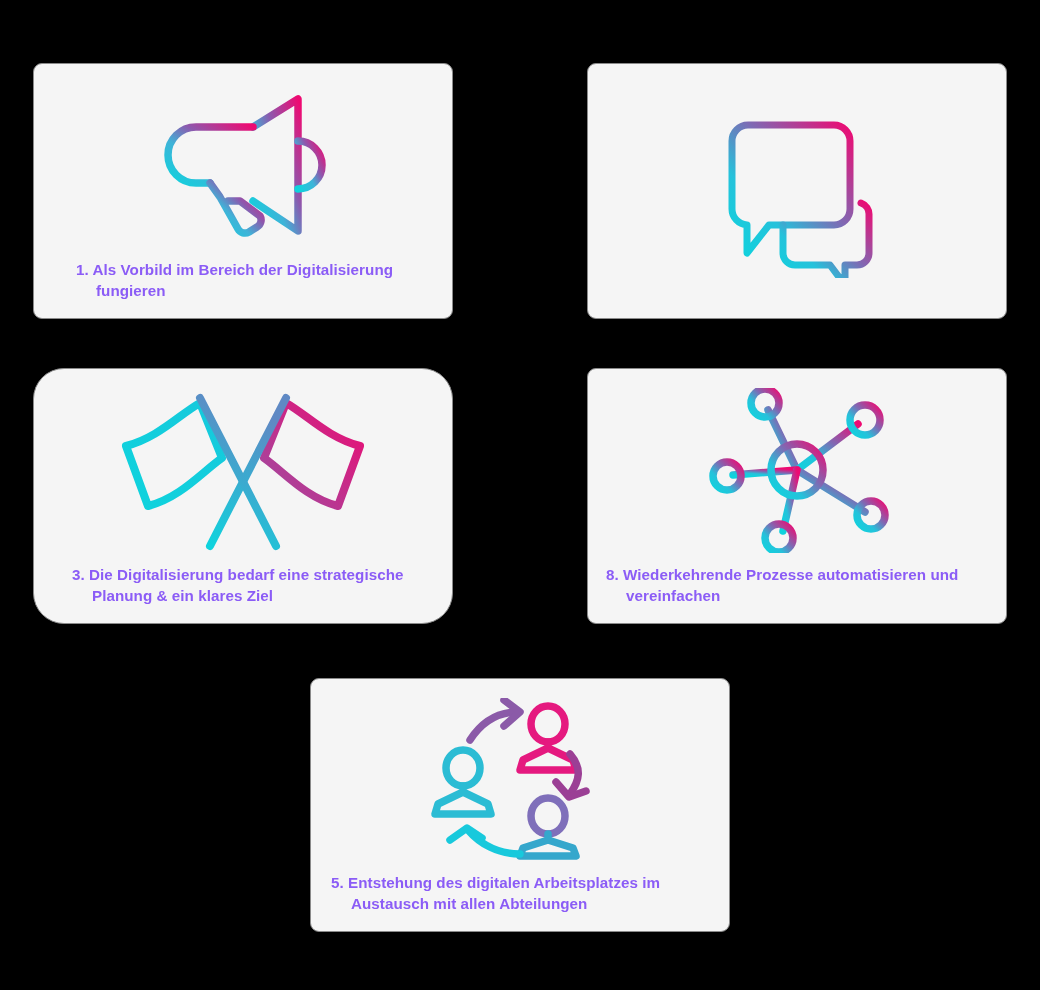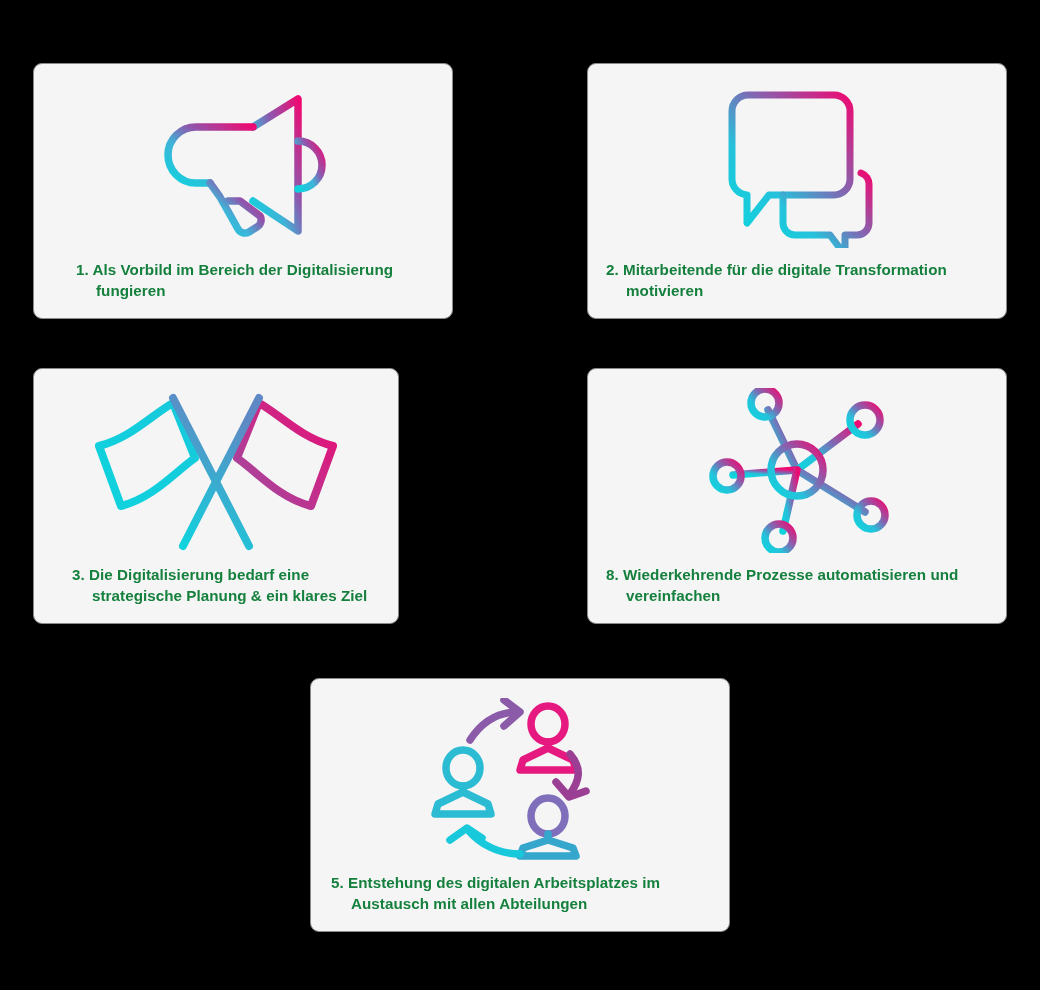--- a/index.html
+++ b/index.html
@@ -42,34 +42,34 @@
     padding-top: 8px;
   }
 
   .icon-area svg {
     display: block;
   }
 
   .caption {
     width: 100%;
     padding: 0 22px 16px 22px;
-    color: #15803d;
+    color: #8b5cf6;
     font-size: 15.2px;
     font-weight: bold;
     line-height: 1.42;
     letter-spacing: 0.05px;
     text-align: left;
     padding-left: 42px;
     text-indent: -20px;
   }
 
   
   #card-1 { left: 33px;  top: 63px;  width: 420px; height: 256px; }
   #card-2 { left: 587px; top: 63px;  width: 420px; height: 256px; }
-  #card-3 { left: 33px;  top: 368px; width: 366px; height: 256px; }
+  #card-3 { left: 33px;  top: 368px; width: 420px; height: 256px; border-radius: 31px; }
   #card-4 { left: 587px; top: 368px; width: 420px; height: 256px; }
   #card-5 { left: 310px; top: 678px; width: 420px; height: 254px; }
 
   #card-1 .caption { padding-left: 62px; }
   #card-2 .caption { padding-left: 38px; }
   #card-3 .caption { padding-left: 58px; }
   #card-4 .caption { padding-left: 38px; }
   #card-5 .caption { padding-left: 40px; }
 </style>
 </head>
@@ -133,21 +133,20 @@
 
           <path d="M20 28 a16 16 0 0 1 16 -16 L122 12 a16 16 0 0 1 16 16 L138 96 a16 16 0 0 1 -16 16 L57 112 L35 140 L35 112 a16 16 0 0 1 -15 -16 Z"></path>
 
           <path d="M40 47 L117 47"></path>
           <path d="M40 72 L96 72"></path>
 
           <path d="M149 90 a12 12 0 0 1 8 12 L157 140 a12 12 0 0 1 -12 12 L133 152 L133 172 L118 152 L83 152 a12 12 0 0 1 -12 -12 L71 112"></path>
         </g>
       </svg>
     </div>
-    <div class="caption">2. Mitarbeitende für die digitale Transformation motivieren</div>
   </div>
 
   <div class="card" id="card-3">
     <div class="icon-area">
       <svg width="250" height="165" viewBox="0 0 250 165">
         <g fill="none" stroke-width="8" stroke-linecap="round" stroke-linejoin="round">
 
           <path d="M82 15 C62 26 40 50 8 58 L30 118 C62 110 84 84 104 70 L82 15 Z" stroke="url(#g-left-flag)"></path>
 
           <path d="M168 15 C188 26 210 50 242 58 L220 118 C188 110 166 84 146 70 L168 15 Z" stroke="url(#g-right-flag)"></path>

